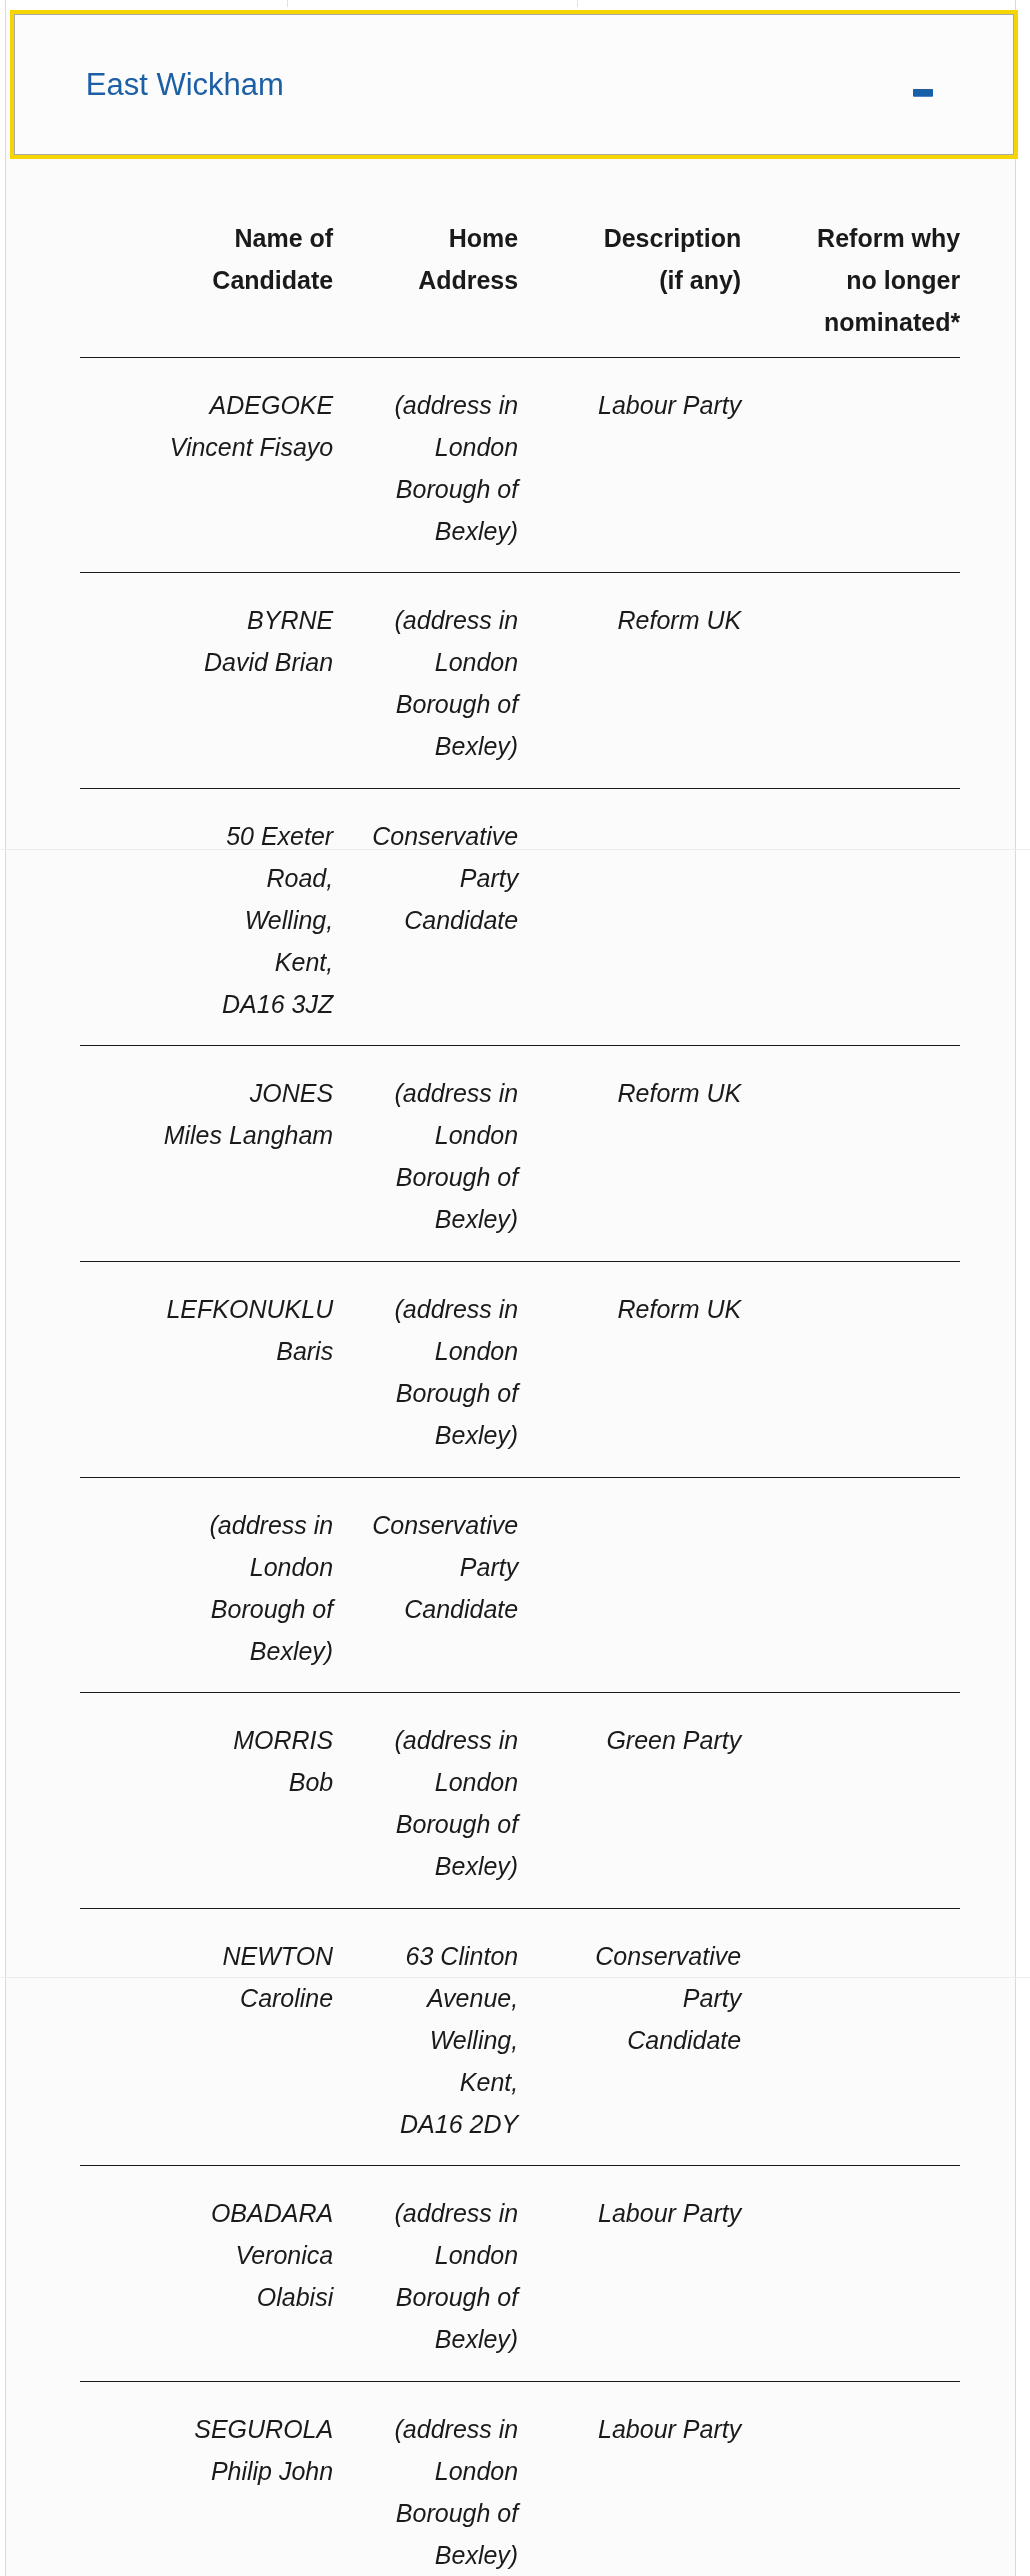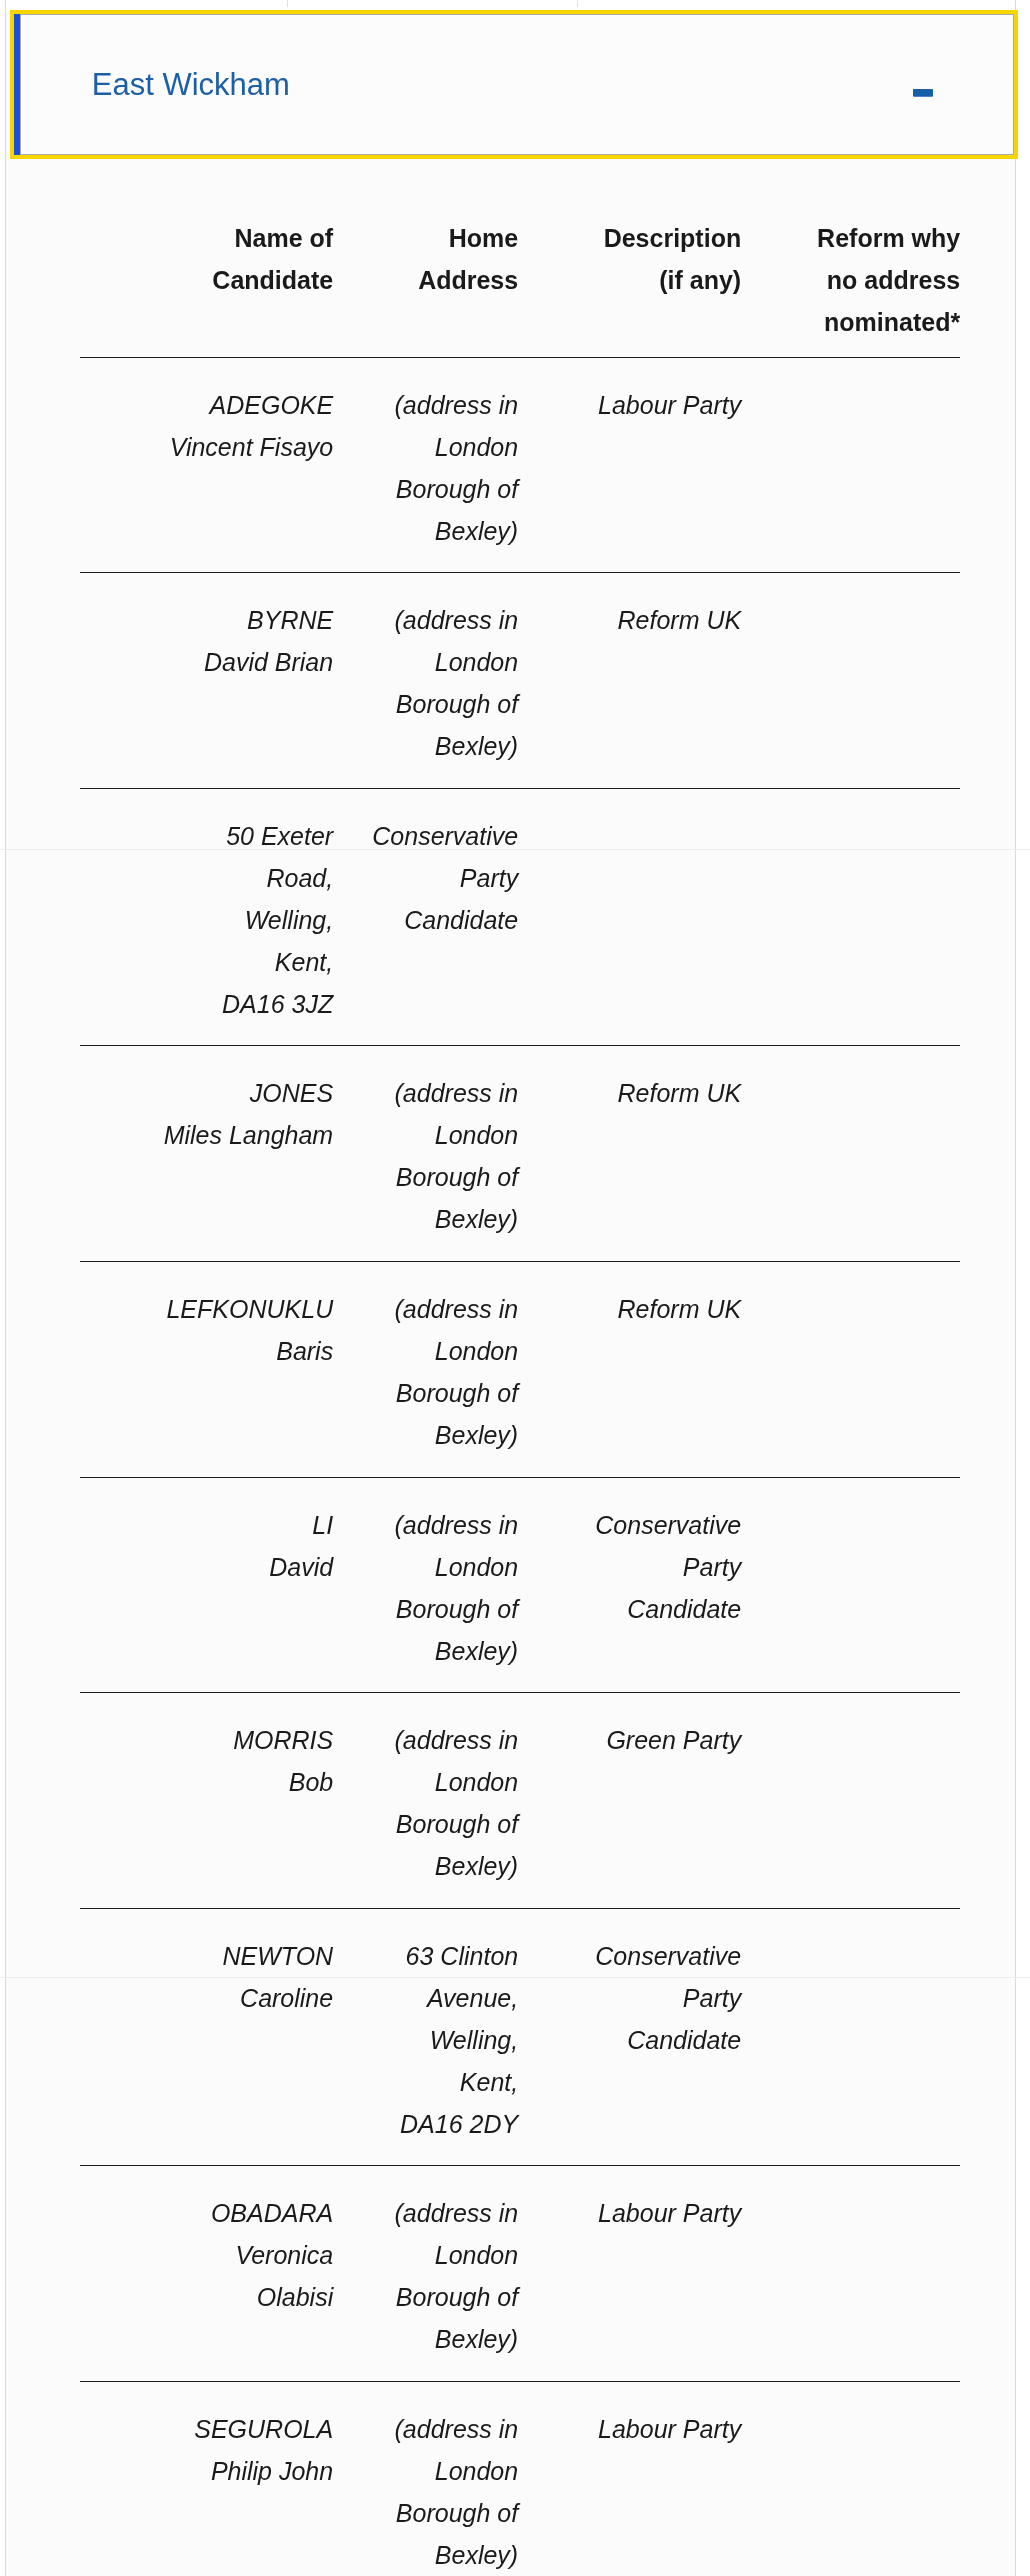--- a/index.html
+++ b/index.html
@@ -11,22 +11,21 @@
     position:absolute;top:0;bottom:0;left:5.2px;right:14px;
     border-left:0.5px solid #dadada;border-right:0.5px solid #dadada;
     background:#fbfbfb;box-sizing:border-box;
   }
   .top-strip{height:10.3px;background:#ffffff;position:relative;}
   .top-tick{position:absolute;top:0;width:0.5px;height:7.2px;background:#e2e2e2;}
   
   .focus-ring{
     margin:0 -3.1px 0 3.6px;
     border:4.6px solid #f7d500;
-    background:#1d4ed8;
-    padding-left:6px;
+    background:#be185d;
   }
   .accordion-btn{
     box-sizing:border-box;
     border:0.5px solid #a9a9a9;
     height:141px;width:100%;
     background:#fcfcfc;
     display:flex;align-items:center;justify-content:space-between;
     padding:0 80px 0 71px;
     cursor:pointer;
   }
@@ -82,21 +81,21 @@
       <div class="cell">
           <div>Home</div>
           <div>Address</div>
         </div>
       <div class="cell">
           <div>Description</div>
           <div>(if any)</div>
         </div>
       <div class="cell">
           <div>Reform why</div>
-          <div>no address</div>
+          <div>no longer</div>
           <div>nominated*</div>
         </div>
     </div>
     <div>
   <div class="trow tbody-row">
     <div class="cell c1">
             <div>ADEGOKE</div>
             <div>Vincent Fisayo</div>
           </div>
     <div class="cell">
@@ -172,24 +171,20 @@
             <div>Borough of</div>
             <div>Bexley)</div>
           </div>
     <div class="cell">
             <div>Reform UK</div>
           </div>
     <div class="cell"></div>
   </div>
 
   <div class="trow tbody-row">
-    <div class="cell c1">
-            <div>LI</div>
-            <div>David</div>
-          </div>
     <div class="cell">
             <div>(address in</div>
             <div>London</div>
             <div>Borough of</div>
             <div>Bexley)</div>
           </div>
     <div class="cell">
             <div>Conservative</div>
             <div>Party</div>
             <div>Candidate</div>

